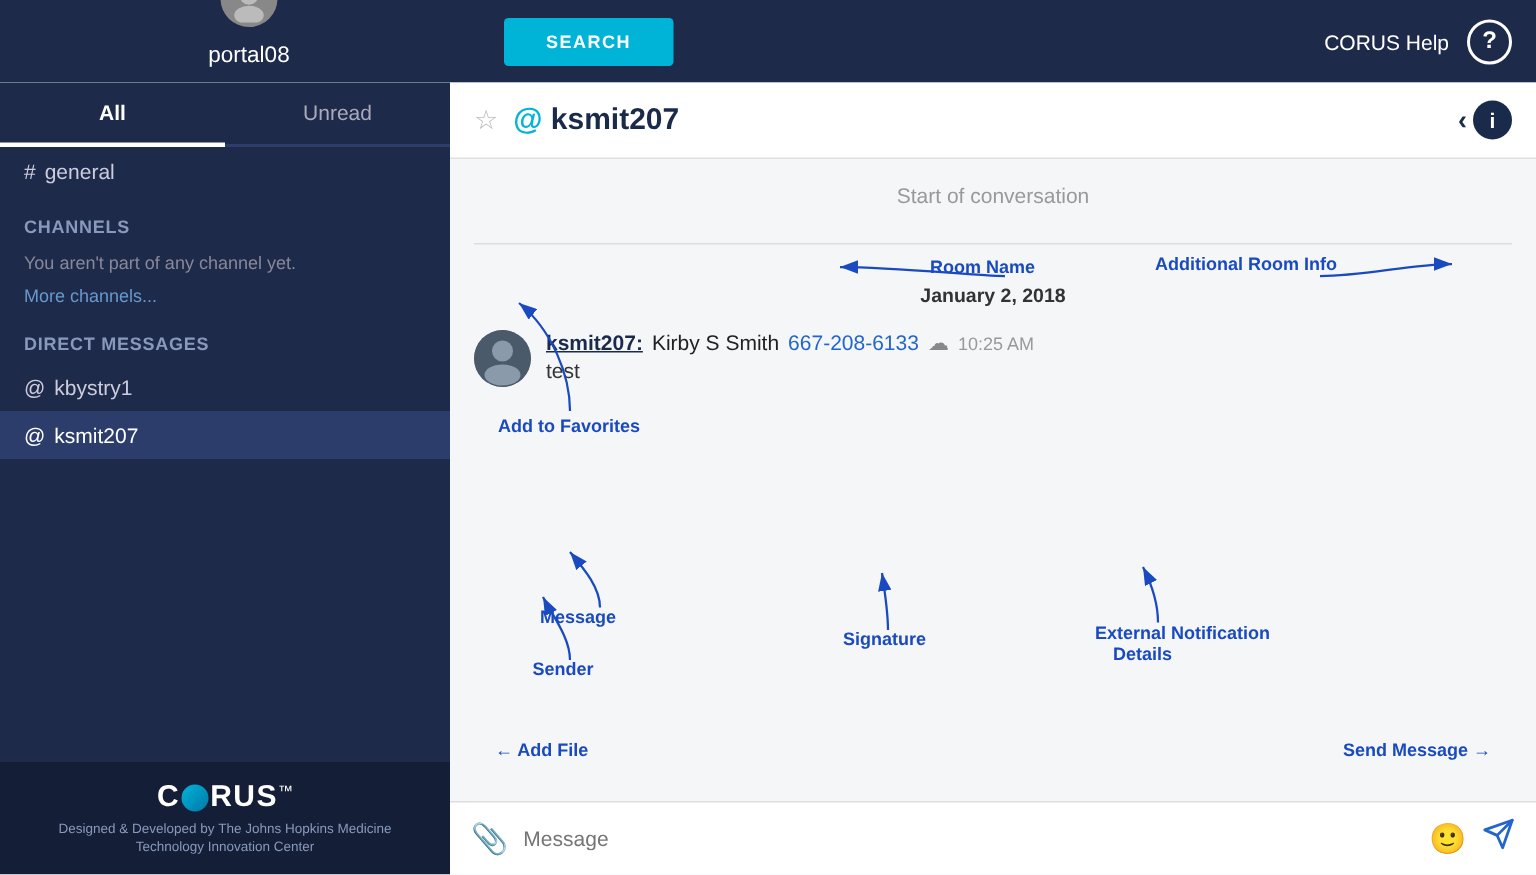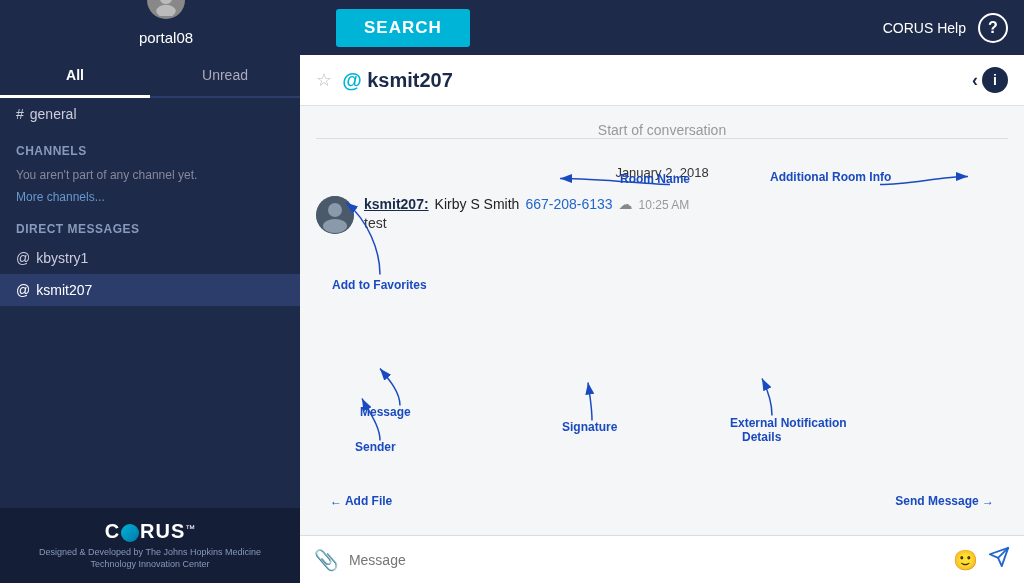--- a/index.html
+++ b/index.html
@@ -38,21 +38,21 @@
     }
     .avatar-svg { width: 28px; height: 28px; margin-top: 4px; }
     .username { color: white; font-size: 15px; font-weight: 500; }
     .chevron-down { color: white; font-size: 16px; margin-left: 8px; cursor: pointer; }
     .header-center { flex: 1; display: flex; justify-content: flex-start; padding-left: 20px; }
     .search-btn {
       background: #00b4d8;
       color: white;
       border: none;
       padding: 9px 28px;
-      font-size: 17px;
+      font-size: 12px;
       font-weight: 700;
       letter-spacing: 1px;
       cursor: pointer;
       border-radius: 3px;
     }
     .header-right { display: flex; align-items: center; gap: 12px; }
     .corus-help { color: white; font-size: 14px; }
     .help-btn {
       width: 30px; height: 30px;
       border-radius: 50%;
@@ -189,28 +189,28 @@
       flex: 1;
       overflow-y: auto;
       padding: 16px;
       position: relative;
     }
     .conversation-start {
       text-align: center;
       color: #999;
       font-size: 14px;
       margin-bottom: 26px;
-      padding-bottom: 0;
+      padding-bottom: 24px;
       border-bottom: 1px solid #ddd;
     }
     .date-divider {
       text-align: center;
       color: #333;
       font-size: 13px;
-      font-weight: 400;
+      font-weight: 700;
       margin: 10px 0 16px;
     }
     .message-row {
       display: flex;
       gap: 10px;
       margin-bottom: 10px;
     }
     .msg-avatar {
       width: 38px; height: 38px;
       border-radius: 50%;

